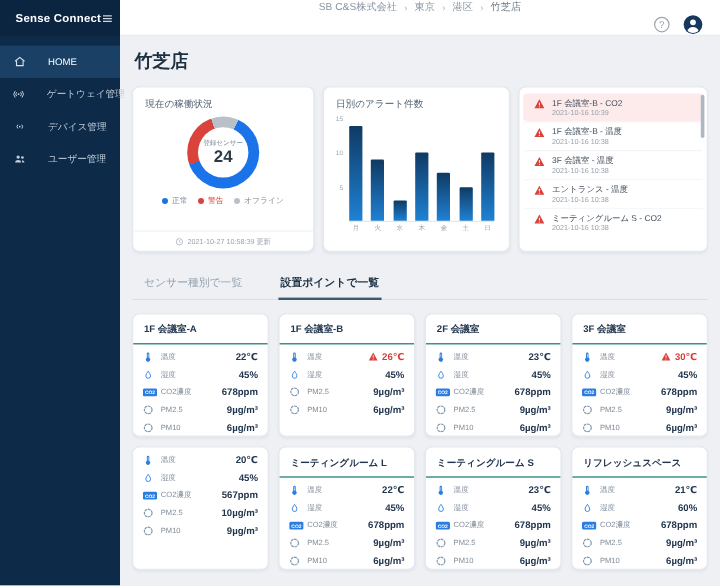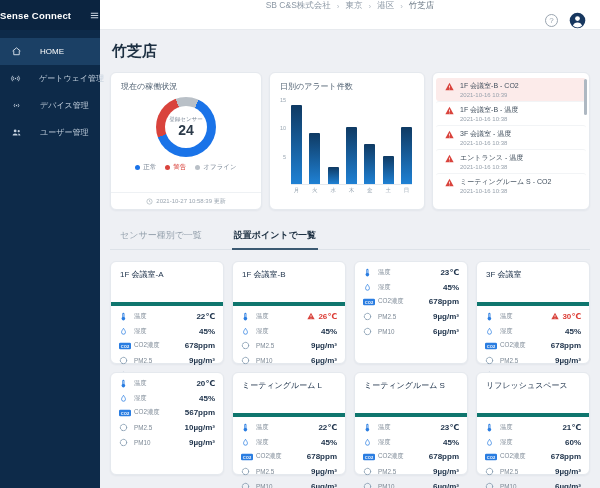--- a/index.html
+++ b/index.html
@@ -4,21 +4,21 @@
 <style>
   * { box-sizing: border-box; margin: 0; padding: 0; }
   body {
     font-family: "Liberation Sans", "DejaVu Sans", sans-serif;
     background: #eef0f4; width: 600px; height: 488px; overflow: hidden;
   }
   .app { width: 600px; height: 488px; display: flex; background: #eef0f4; }
 
   
   .sidebar { width: 100px; flex-shrink: 0; background: #0d2a49; display: flex; flex-direction: column; }
-  .logo-bar { height: 30px; background: #0b2440; display: flex; align-items: center; justify-content: space-between; padding: 0 0; }
+  .logo-bar { height: 30px; background: #0b2440; display: flex; align-items: center; justify-content: space-between; padding: 0 13px; }
   .logo-text { font-size: 9.5px; font-weight: bold; color: #fff; letter-spacing: .2px; white-space: nowrap; }
   .burger { display: flex; cursor: pointer; }
   .nav { padding-top: 8px; }
   .nav-item { height: 27px; display: flex; align-items: center; gap: 18px; padding: 0 10px; font-size: 8px; color: #c2cfdd; cursor: pointer; white-space: nowrap; }
   .nav-item.active { background: #1b4065; color: #fff; }
   .nav-icon { width: 12px; height: 12px; display: flex; align-items: center; justify-content: center; }
 
   
   .main { flex: 1; min-width: 0; display: flex; flex-direction: column; }
   .topbar { height: 30px; background: #fff; border-bottom: 1px solid #e7eaee; display: flex; align-items: center; padding: 0 14px; flex-shrink: 0; flex-direction: column; }
@@ -70,21 +70,21 @@
   .scrollbar { position: absolute; right: 2px; top: 6px; width: 3px; height: 36px; background: #aeb8c2; border-radius: 2px; cursor: pointer; }
 
   
   .tabs { display: flex; gap: 28px; margin-top: 13px; padding: 0 8px; border-bottom: 1px solid #dde2e8; }
   .tab { font-size: 9px; color: #94a0ac; padding: 6px 2px 6px; cursor: pointer; white-space: nowrap; }
   .tab.active { color: #1d3042; font-weight: bold; border-bottom: 2px solid #3c5a72; margin-bottom: -1px; }
 
   
   .grid { display: grid; grid-template-columns: repeat(4, 1fr); gap: 8px; margin-top: 11px; }
   .sensor-card { height: 103px; cursor: pointer; }
-  .sensor-head { font-size: 8px; font-weight: normal; color: #22364e; padding: 7px 9px 22px; border-bottom: 4px solid #0f766e; white-space: nowrap; overflow: hidden; }
+  .sensor-head { font-size: 8px; font-weight: bold; color: #22364e; padding: 7px 9px 6px; border-bottom: 1px solid #0f766e; white-space: nowrap; overflow: hidden; }
   .sensor-body { padding: 3px 8px 4px; }
   .metric-row { display: flex; align-items: center; height: 14.8px; }
   .metric-icon { width: 13px; display: flex; align-items: center; }
   .metric-label { font-size: 6.3px; color: #7e8a97; margin-left: 2px; white-space: nowrap; }
   .metric-value { margin-left: auto; font-size: 8px; font-weight: bold; color: #22364e; display: flex; align-items: center; gap: 3px; white-space: nowrap; }
   .metric-value.alert { color: #dc3b34; }
 </style>
 </head>
 <body>
 
@@ -428,20 +428,21 @@
                   </svg>
                 </span>
        <span class="metric-label">PM10</span>
        <span class="metric-value">
                   <span>6µg/m³</span>
                 </span>
      </div>
             </div>
           </section>
           <section class="card sensor-card">
+     <div class="sensor-head">2F 会議室</div>
      <div class="sensor-body">
               <div class="metric-row">
        <span class="metric-icon">
                   <svg viewBox="0 0 24 24" width="9" height="11">
                     <path d="M14.5 13.6V5a2.8 2.8 0 0 0-5.6 0v8.6a4.8 4.8 0 1 0 5.6 0z" fill="#2a7de1"></path>
                     <rect x="11" y="5" width="1.7" height="8" fill="#cfe2f8"></rect>
                   </svg>
                 </span>
        <span class="metric-label">温度</span>
        <span class="metric-value">

